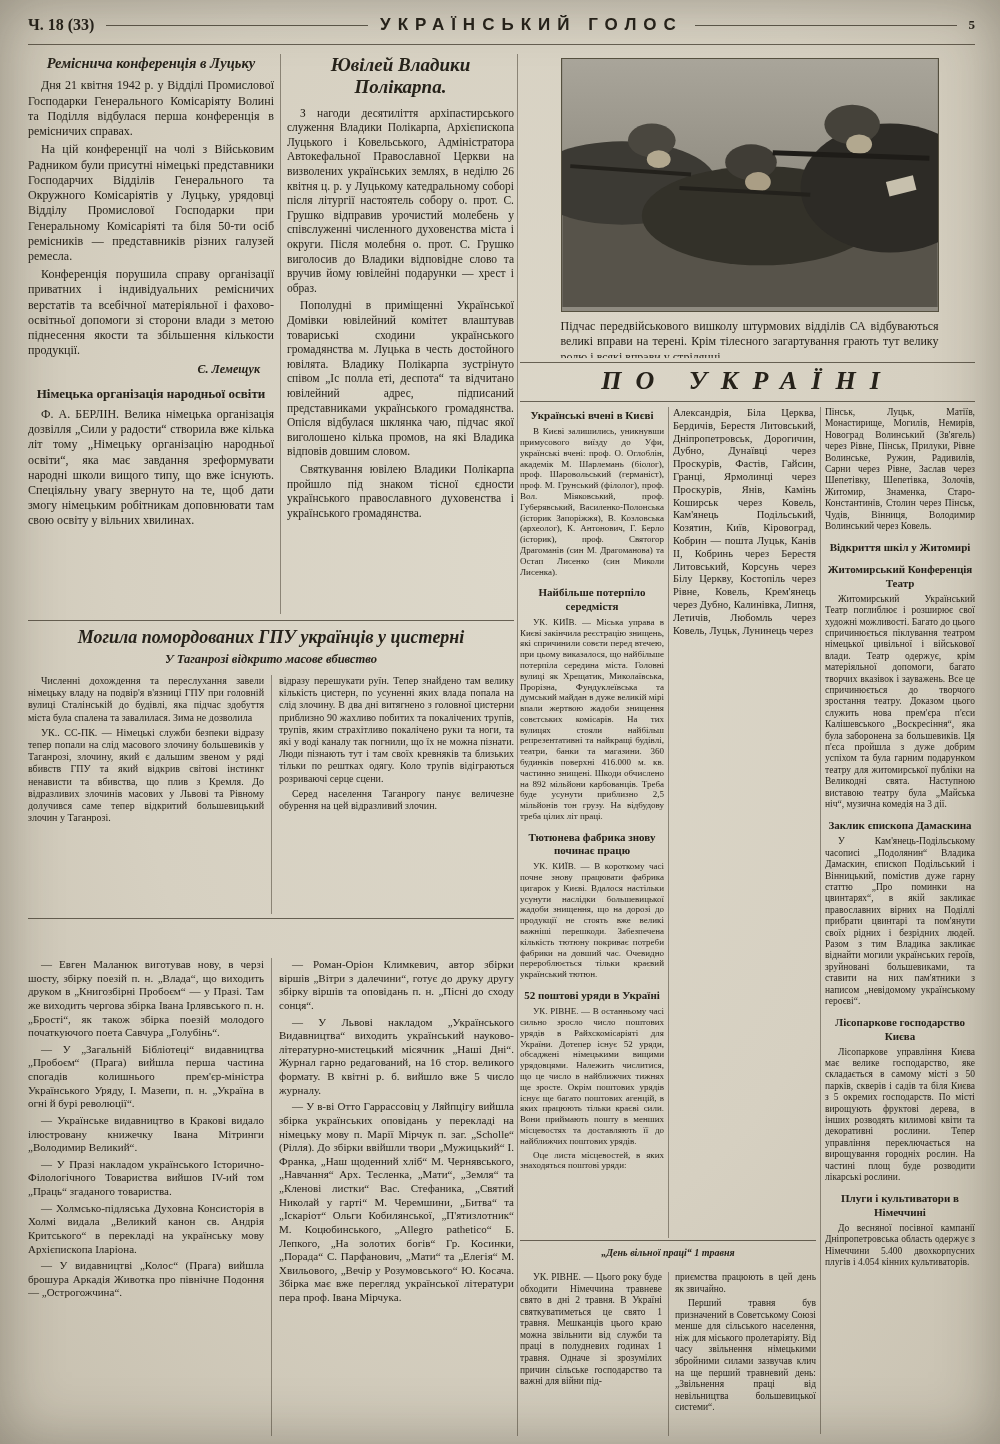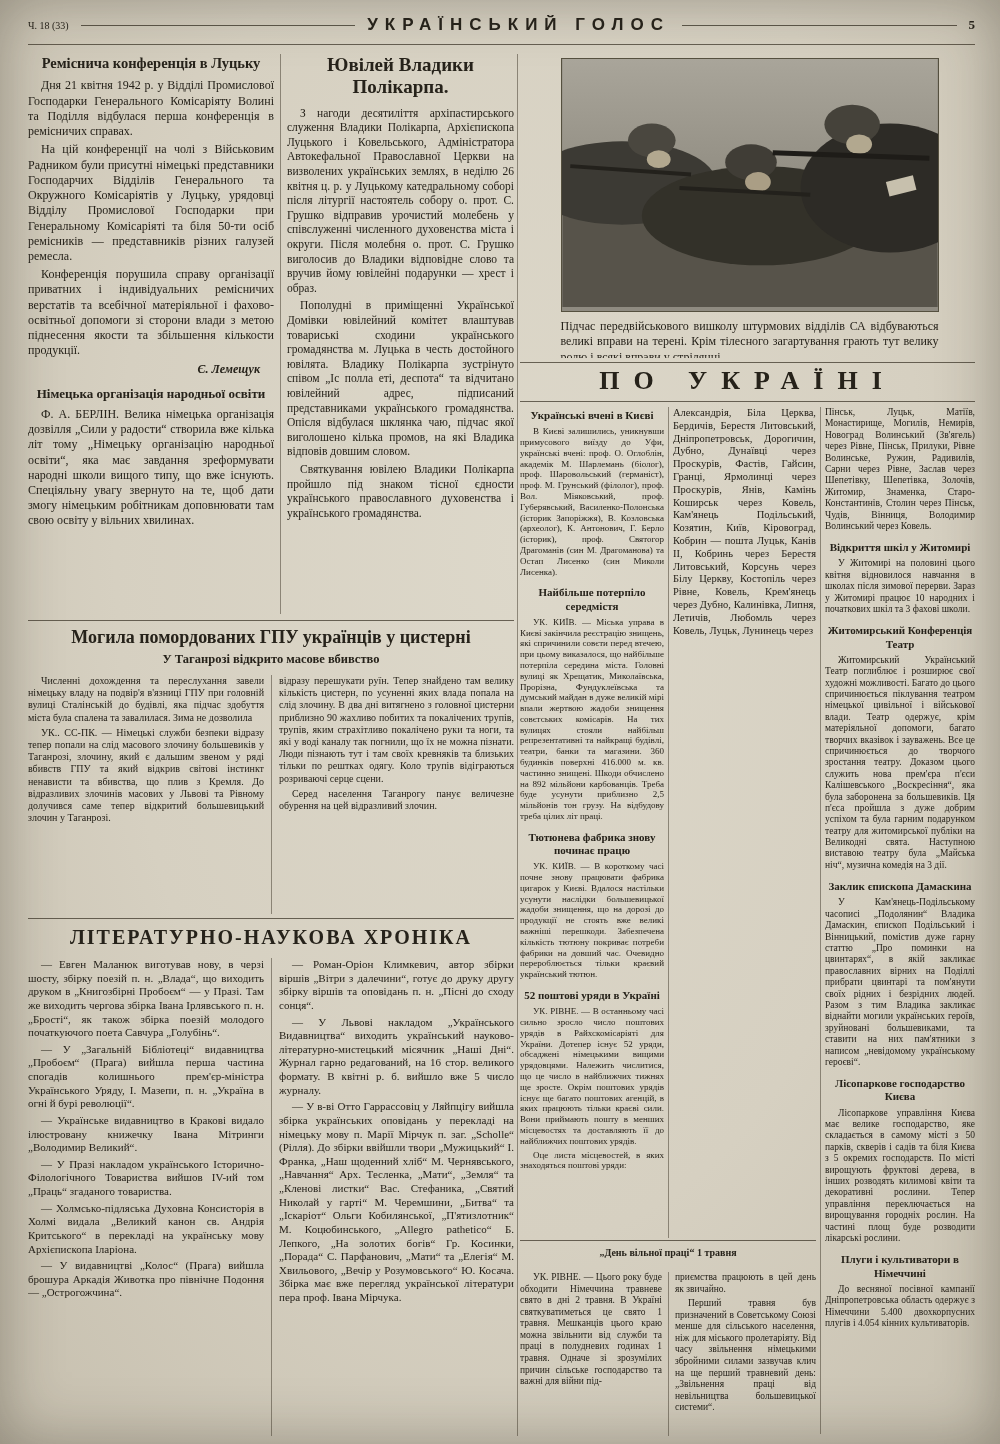--- a/index.html
+++ b/index.html
@@ -12,28 +12,28 @@
     overflow:hidden;
     box-shadow: inset 0 0 60px rgba(40,34,24,.35);
   }
   .abs { position:absolute; overflow:hidden; }
   .vrule { position:absolute; width:1px; background:rgba(62,54,40,.5); }
   .hrule { position:absolute; height:1px; background:rgba(52,45,33,.7); }
 
   
   .ph-head { position:absolute; left:28px; top:10px; width:947px; height:30px;
              display:flex; align-items:center; gap:12px; }
-  .issue { font-weight:normal; font-size:10px; white-space:nowrap;text-align:center; }
+  .issue { font-weight:bold; font-size:16px; white-space:nowrap;text-align:center; }
   .mast-rule { flex:1; height:1px; background:rgba(52,45,33,.75); }
   .masthead { font-family:"Liberation Sans", sans-serif; font-weight:bold;
               font-size:17px; letter-spacing:7px; white-space:nowrap; }
   .pageno { font-weight:bold; font-size:13px; white-space:nowrap; }
 
   
-  .h-main { font-weight:bold; text-align:center; }
+  .h-main { font-weight:bold; text-align:center;font-style:italic; }
   .t-craft   { font-size:14.5px; }
   .t-jub     { font-size:19px; line-height:1.15; }
   .t-tag     { font-size:18px; }
   .t-tagsub  { font-size:12.5px; }
   .t-chron   { font-size:20px; letter-spacing:2px; }
   .t-po      { font-size:26px; letter-spacing:14px; }
   .t-may     { font-size:10px; }
   .sub       { font-weight:bold; text-align:center; font-size:13px; line-height:1.15; margin:10px 0 5px; }
   .subp      { font-weight:bold; text-align:center; font-size:11px; line-height:1.2; margin:9px 2px 4px; }
 
@@ -140,21 +140,20 @@
 
   <section class="abs colPB" style="left:673px; top:407px; width:143px; height:831px;">
     <p class="p p0">Александрія, Біла Церква, Бердичів, Берестя Литовський, Дніпропетровськ, Дорогичин, Дубно, Дунаївці через Проскурів, Фастів, Гайсин, Гранці, Ярмолинці через Проскурів, Янів, Камінь Коширськ через Ковель, Кам'янець Подільський, Козятин, Київ, Кіровоград, Кобрин — пошта Луцьк, Канів II, Кобринь через Берестя Литовський, Корсунь через Білу Церкву, Костопіль через Рівне, Ковель, Крем'янець через Дубно, Калинівка, Липня, Летичів, Любомль через Ковель, Луцьк, Лунинець через</p>
   </section>
 
   <div class="vrule" style="left:820px; top:407px; height:1027px;"></div>
 
   <section class="abs colPC" style="left:825px; top:407px; width:150px; height:1027px;">
     <p class="p p0">Пінськ, Луцьк, Матіїв, Монастирище, Могилів, Немирів, Новоград Волинський (Зв'ягель) через Рівне, Пінськ, Прилуки, Рівне Волинське, Ружин, Радивилів, Сарни через Рівне, Заслав через Шепетівку, Шепетівка, Золочів, Житомир, Знаменка, Старо-Константинів, Столин через Пінськ, Чудів, Вінниця, Володимир Волинський через Ковель.</p>
     <h3 class="subp">Відкриття шкіл у Житомирі</h3>
-    <p class="p">У Житомирі на половині цього квітня відновилося навчання в школах після зимової перерви. Зараз у Житомирі працює 10 народних і початкових шкіл та 3 фахові школи.</p>
     <h3 class="subp">Житомирський Конференція Театр</h3>
     <p class="p">Житомирський Український Театр поглиблює і розширює свої художні можливості. Багато до цього спричинюється піклування театром німецької цивільної і військової влади. Театр одержує, крім матеріяльної допомоги, багато творчих вказівок і зауважень. Все це спричинюється до творчого зростання театру. Доказом цього служить нова прем'єра п'єси Калішевського „Воскресіння“, яка була заборонена за большевиків. Ця п'єса пройшла з дуже добрим успіхом та була гарним подарунком театру для житомирської публіки на Великодні свята. Наступною виставою театру була „Майська ніч“, музична комедія на 3 дії.</p>
     <h3 class="subp">Заклик єпископа Дамаскина</h3>
     <p class="p">У Кам'янець-Подільському часописі „Подолянин“ Владика Дамаскин, єпископ Подільський і Вінницький, помістив дуже гарну статтю „Про поминки на цвинтарях“, в якій закликає православних вірних на Поділлі прибрати цвинтарі та пом'янути своїх рідних і безрідних людей. Разом з тим Владика закликає віднайти могили українських героїв, зруйновані большевиками, та ставити на них пам'ятники з написом „невідомому українському героєві“.</p>
     <h3 class="subp">Лісопаркове господарство Києва</h3>
     <p class="p">Лісопаркове управління Києва має велике господарство, яке складається в самому місті з 50 парків, скверів і садів та біля Києва з 5 окремих господарств. По місті вирощують фруктові дерева, в інших розводять килимові квіти та декоративні рослини. Тепер управління переключається на вирощування городніх рослин. На частині площ буде розводити лікарські рослини.</p>
     <h3 class="subp">Плуги і культиватори в Німеччині</h3>
     <p class="p">До весняної посівної кампанії Дніпропетровська область одержує з Німеччини 5.400 двохкорпусних плугів і 4.054 кінних культиваторів.</p>
   </section>
 
@@ -166,21 +165,20 @@
     <p class="p">Численні дохождення та переслухання завели німецьку владу на подвір'я в'язниці ГПУ при головній вулиці Сталінській до будівлі, яка підчас здобуття міста була спалена та завалилася. Зима не дозволила</p>
     <p class="p">УК.. СС-ПК. — Німецькі служби безпеки відразу тепер попали на слід масового злочину большевиків у Таганрозі, злочину, який є дальшим звеном у ряді вбивств ГПУ та який відкрив світові інстинкт ненависти та вбивства, що плив з Кремля. До відразливих злочинів масових у Львові та Рівному долучився саме тепер відкритий большевицький злочин у Таганрозі.</p>
   </section>
   <div class="vrule" style="left:271px; top:675px; height:239px;"></div>
   <section class="abs colT" style="left:279px; top:675px; width:235px; height:239px;">
     <p class="p p0">відразу перешукати руїн. Тепер знайдено там велику кількість цистерн, по усуненні яких влада попала на слід злочину. В два дні витягнено з головної цистерни приблизно 90 жахливо побитих та покалічених трупів, трупів, яким страхітливо покалічено руки та ноги, та які у воді каналу так погнили, що їх не можна пізнати. Люди пізнають тут і там своїх кревняків та близьких тільки по рештках одягу. Коло трупів відіграються розриваючі серце сцени.</p>
     <p class="p">Серед населення Таганрогу панує величезне обурення на цей відразливий злочин.</p>
   </section>
 
   <div class="hrule" style="left:28px; top:918px; width:486px;"></div>
-  <h2 class="abs h-main t-chron" style="left:28px; top:926px; width:486px; height:26px;">ЛІТЕРАТУРНО-НАУКОВА ХРОНІКА</h2>
 
   <section class="abs colC" style="left:28px; top:958px; width:236px; height:478px;">
     <p class="p">— Евген Маланюк виготував нову, в черзі шосту, збірку поезій п. н. „Влада“, що виходить друком в „Книгозбірні Пробоєм“ — у Празі. Там же виходить чергова збірка Івана Ірлявського п. н. „Брості“, як також збірка поезій молодого початкуючого поета Савчура „Голубінь“.</p>
     <p class="p">— У „Загальній Бібліотеці“ видавництва „Пробоєм“ (Прага) вийшла перша частина спогадів колишнього прем'єр-міністра Українського Уряду, І. Мазепи, п. н. „Україна в огні й бурі революції“.</p>
     <p class="p">— Українське видавництво в Кракові видало ілюстровану книжечку Івана Мітринги „Володимир Великий“.</p>
     <p class="p">— У Празі накладом українського Історично-Філологічного Товариства вийшов IV-ий том „Праць“ згаданого товариства.</p>
     <p class="p">— Холмсько-підляська Духовна Консисторія в Холмі видала „Великий канон св. Андрія Критського“ в перекладі на українську мову Архієпископа Іларіона.</p>
     <p class="p">— У видавництві „Колос“ (Прага) вийшла брошура Аркадія Животка про північне Подоння — „Острогожчина“.</p>
   </section>
   <div class="vrule" style="left:271px; top:958px; height:478px;"></div>

